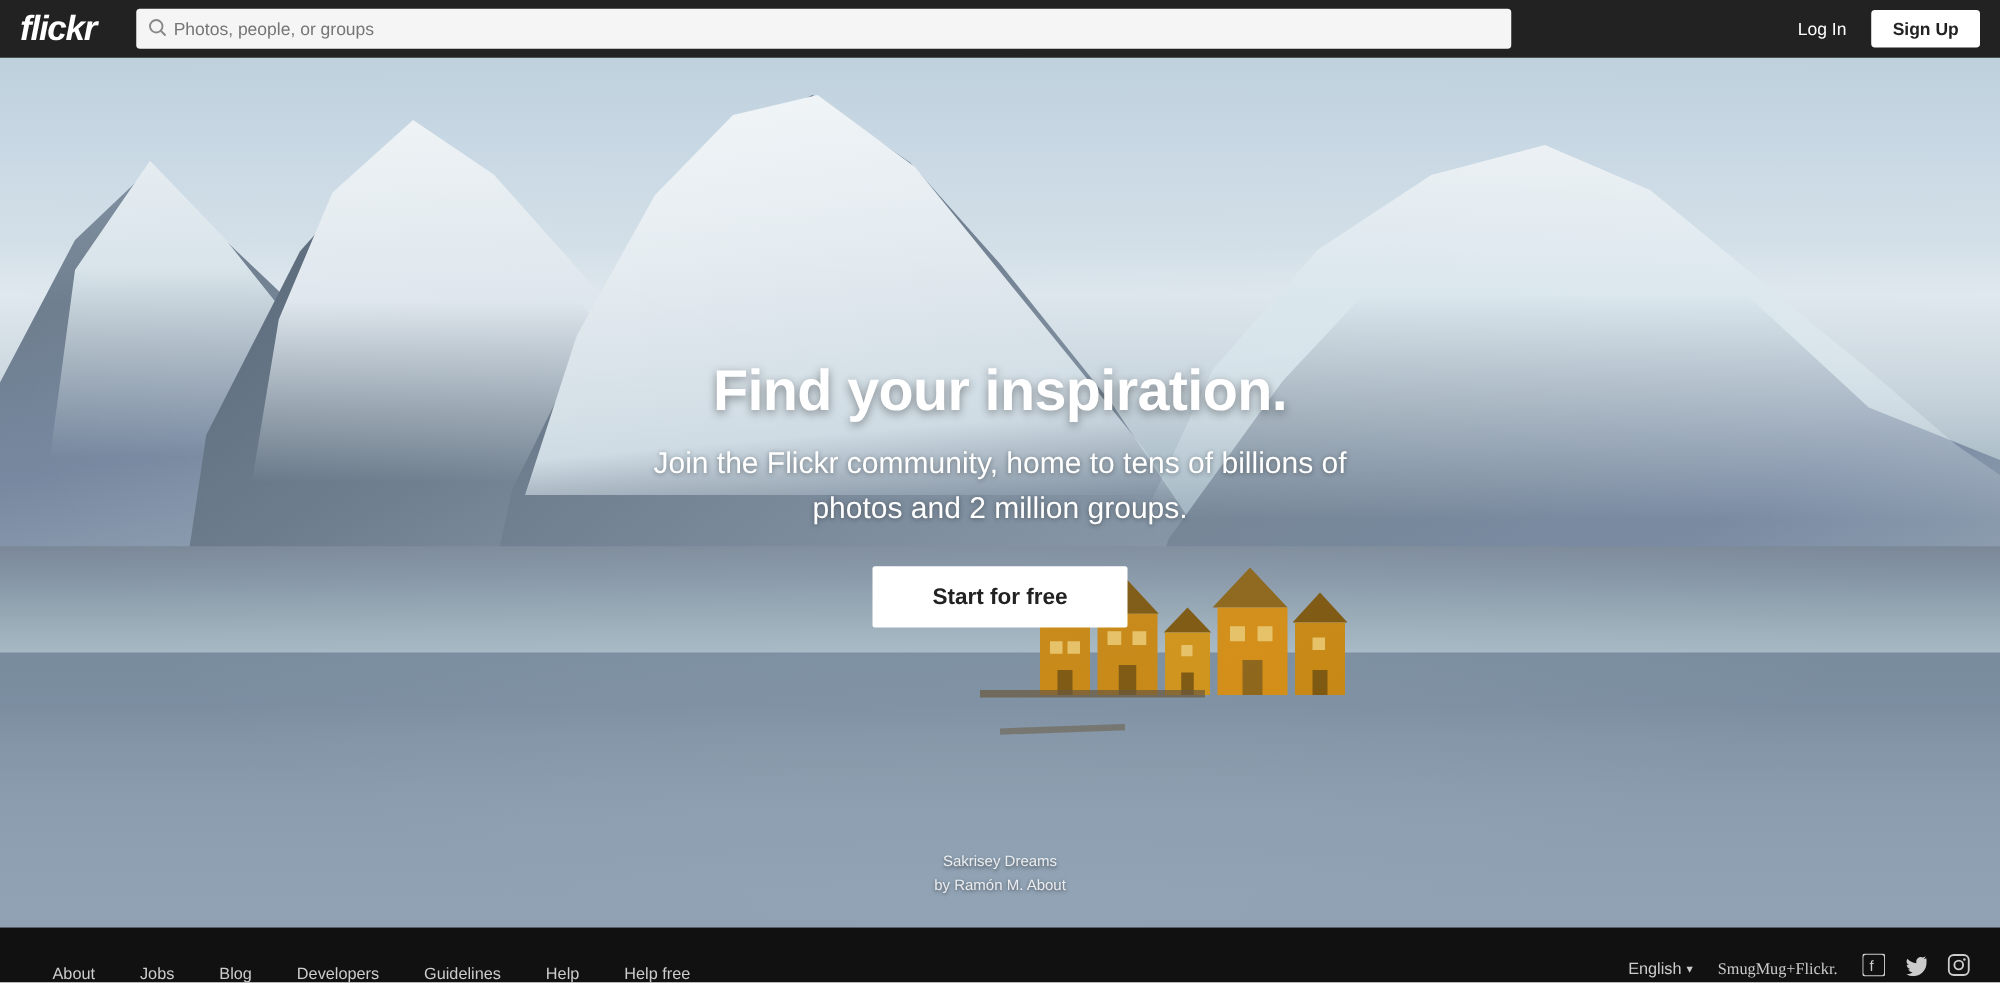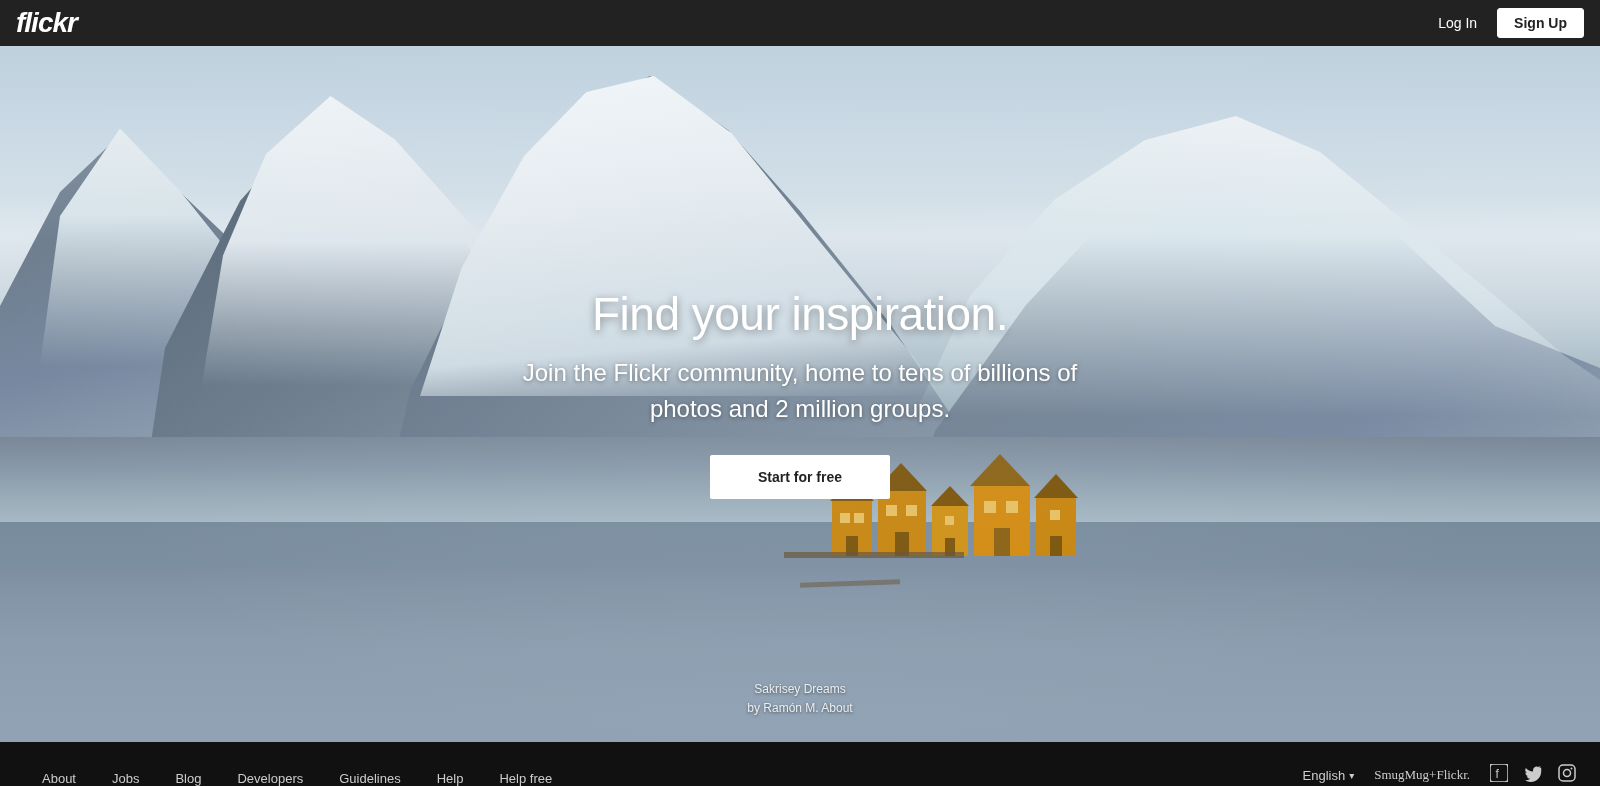--- a/index.html
+++ b/index.html
@@ -244,40 +244,40 @@
       bottom: 0;
       display: flex;
       flex-direction: column;
       align-items: center;
       justify-content: center;
       text-align: center;
       padding-top: 0;
     }
     .hero-title {
       font-size: 46px;
-      font-weight: 400;
+      font-weight: 700;
       color: white;
       text-shadow: 0 2px 8px rgba(0,0,0,0.4);
       margin-bottom: 14px;
       letter-spacing: -0.5px;
     }
     .hero-subtitle {
       font-size: 24px;
       color: white;
       text-shadow: 0 1px 4px rgba(0,0,0,0.4);
       margin-bottom: 28px;
       line-height: 1.5;
       max-width: 560px;
     }
     .btn-start {
       background: white;
       color: #222;
       border: none;
       padding: 14px 48px;
-      font-size: 14px;
+      font-size: 18px;
       font-weight: 600;
       cursor: pointer;
       border-radius: 2px;
     }
 
     
     .photo-credit {
       position: absolute;
       bottom: 68px;
       left: 50%;
@@ -413,20 +413,31 @@
 
     <div style="position:absolute;bottom:228px;left:49%;width:180px;height:6px;background:rgba(100,80,50,0.7);"></div>
     <div style="position:absolute;bottom:200px;left:50%;width:100px;height:5px;background:rgba(100,80,50,0.5);transform:rotate(-2deg);"></div>
 
     <div class="fog-overlay"></div>
 
     <div class="navbar-overlay"></div>
 
     <div class="navbar">
       <span class="navbar-logo">flickr</span>
+      <div class="navbar-search">
+        <div class="navbar-search-inner">
+          <span class="search-icon-svg">
+            <svg width="14" height="14" viewBox="0 0 14 14" fill="none">
+              <circle cx="6" cy="6" r="5" stroke="#888" stroke-width="1.5"></circle>
+              <line x1="10" y1="10" x2="13" y2="13" stroke="#888" stroke-width="1.5" stroke-linecap="round"></line>
+            </svg>
+          </span>
+          <input type="text" placeholder="Photos, people, or groups" style="">
+        </div>
+      </div>
       <div class="navbar-actions">
         <button class="btn-login">Log In</button>
         <button class="btn-signup">Sign Up</button>
       </div>
     </div>
 
     <div class="hero-content">
       <h1 class="hero-title">Find your inspiration.</h1>
       <p class="hero-subtitle">Join the Flickr community, home to tens of billions of photos and 2 million groups.</p>
       <button class="btn-start">Start for free</button>

